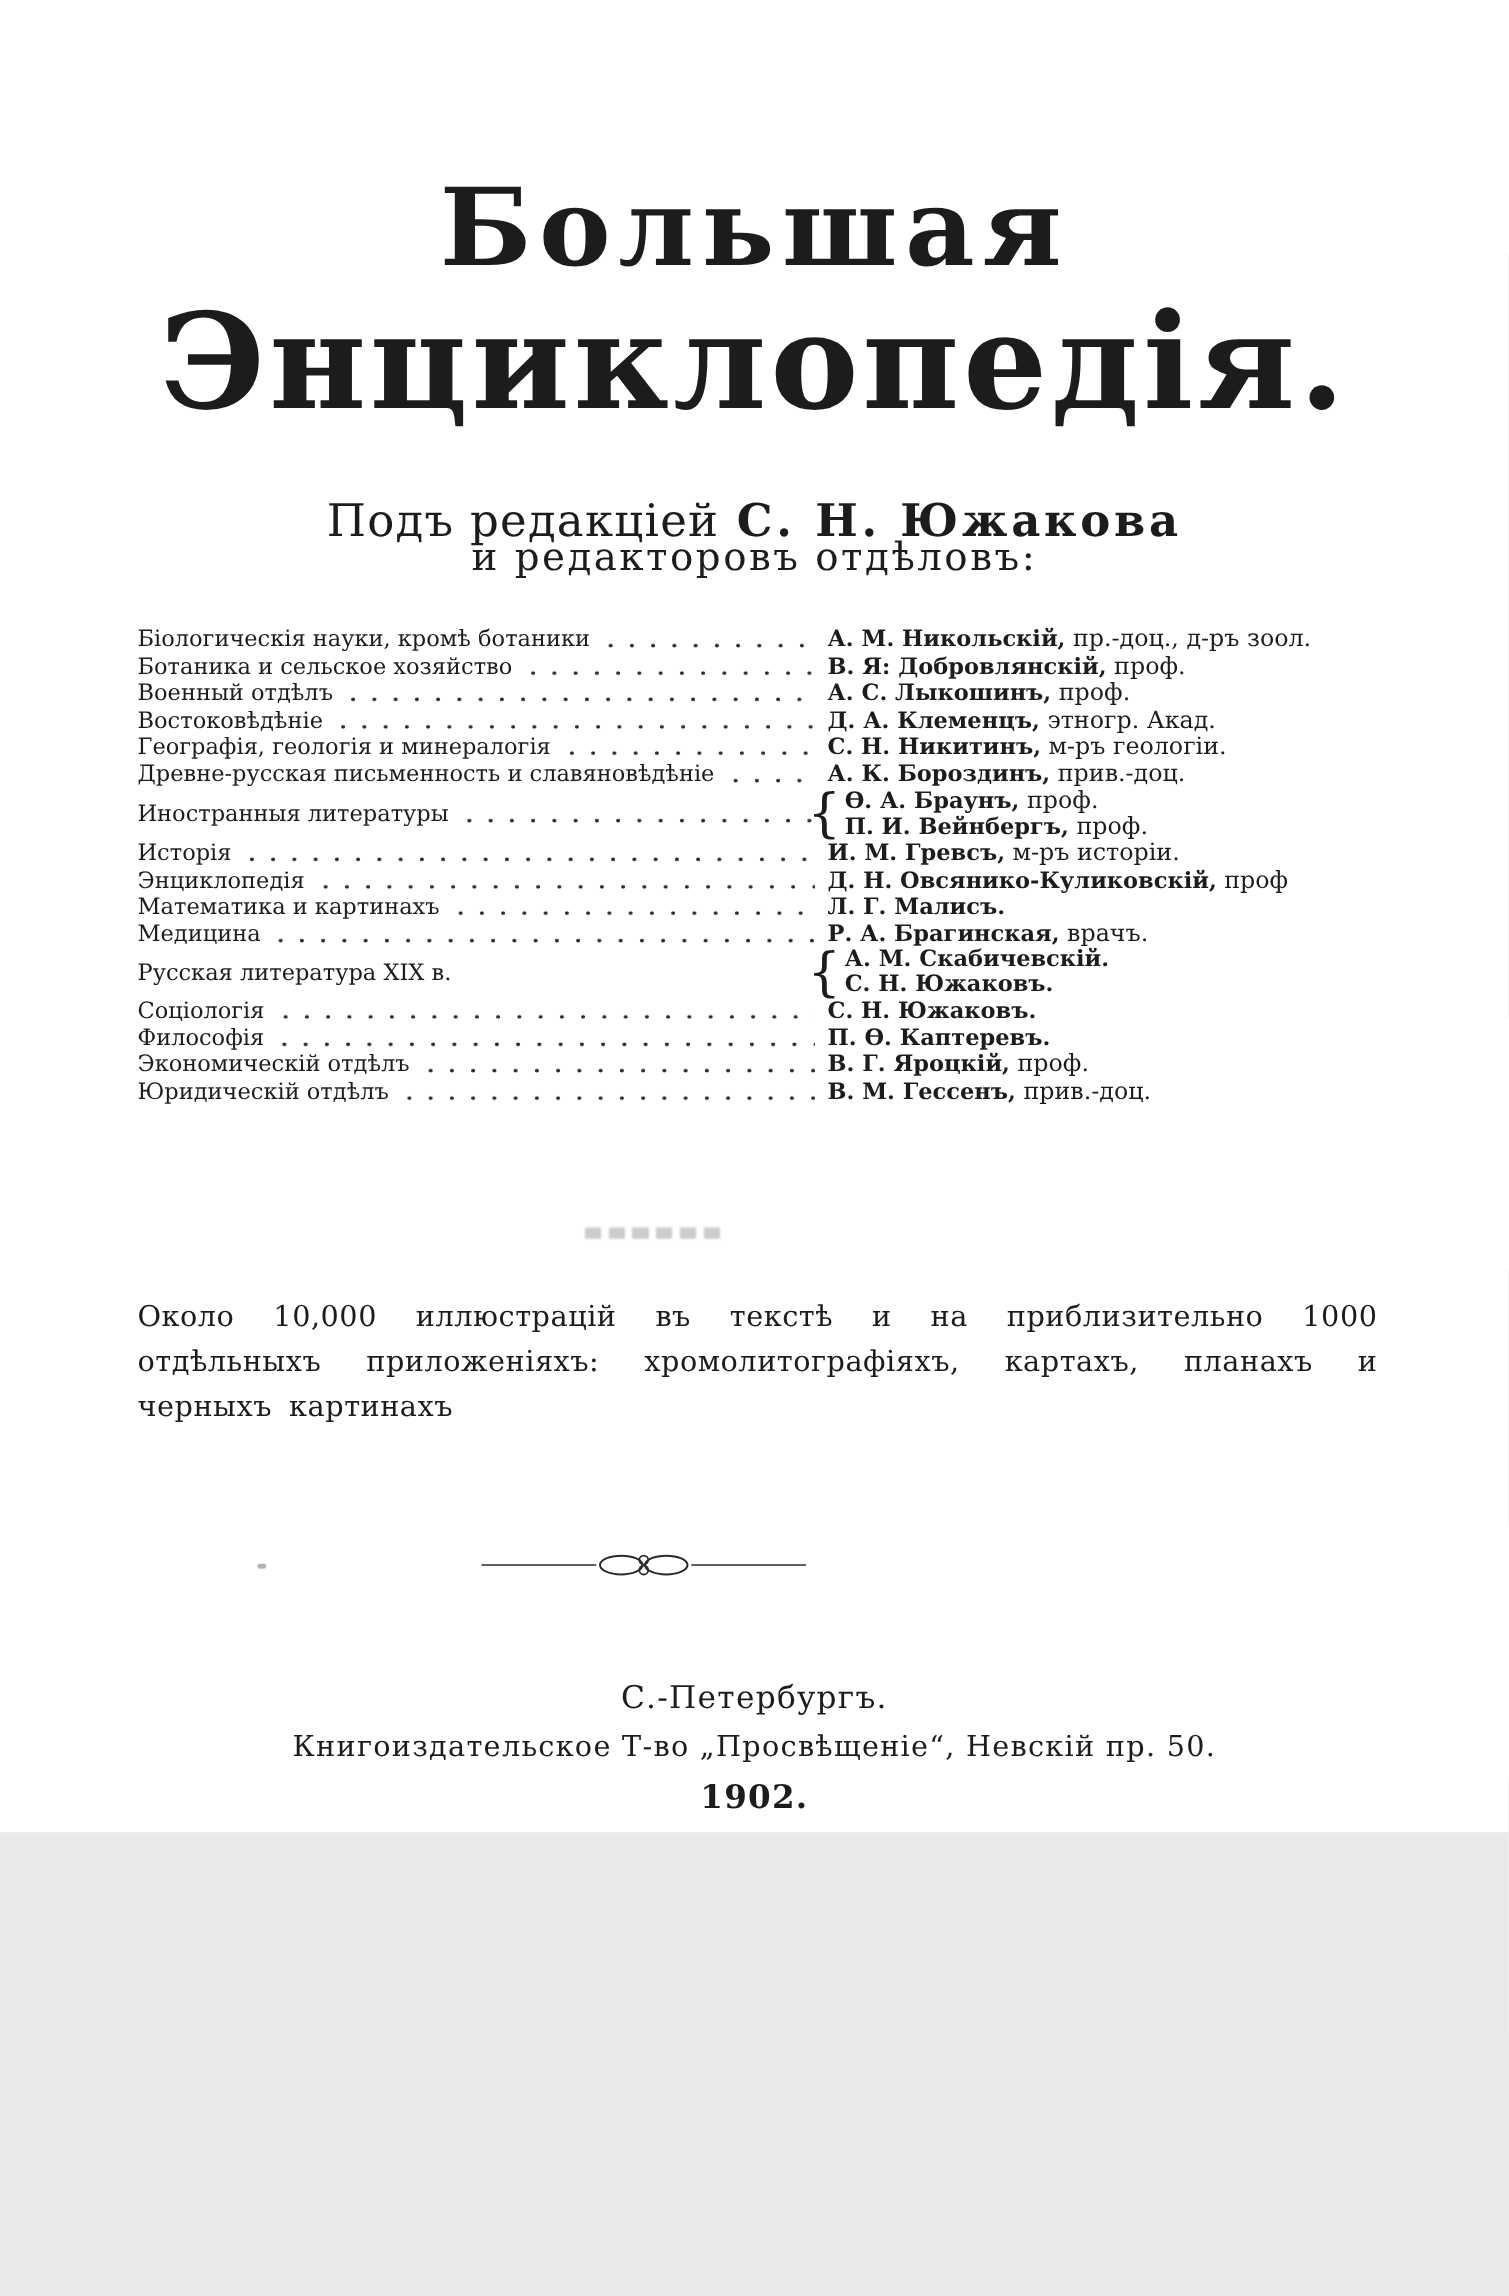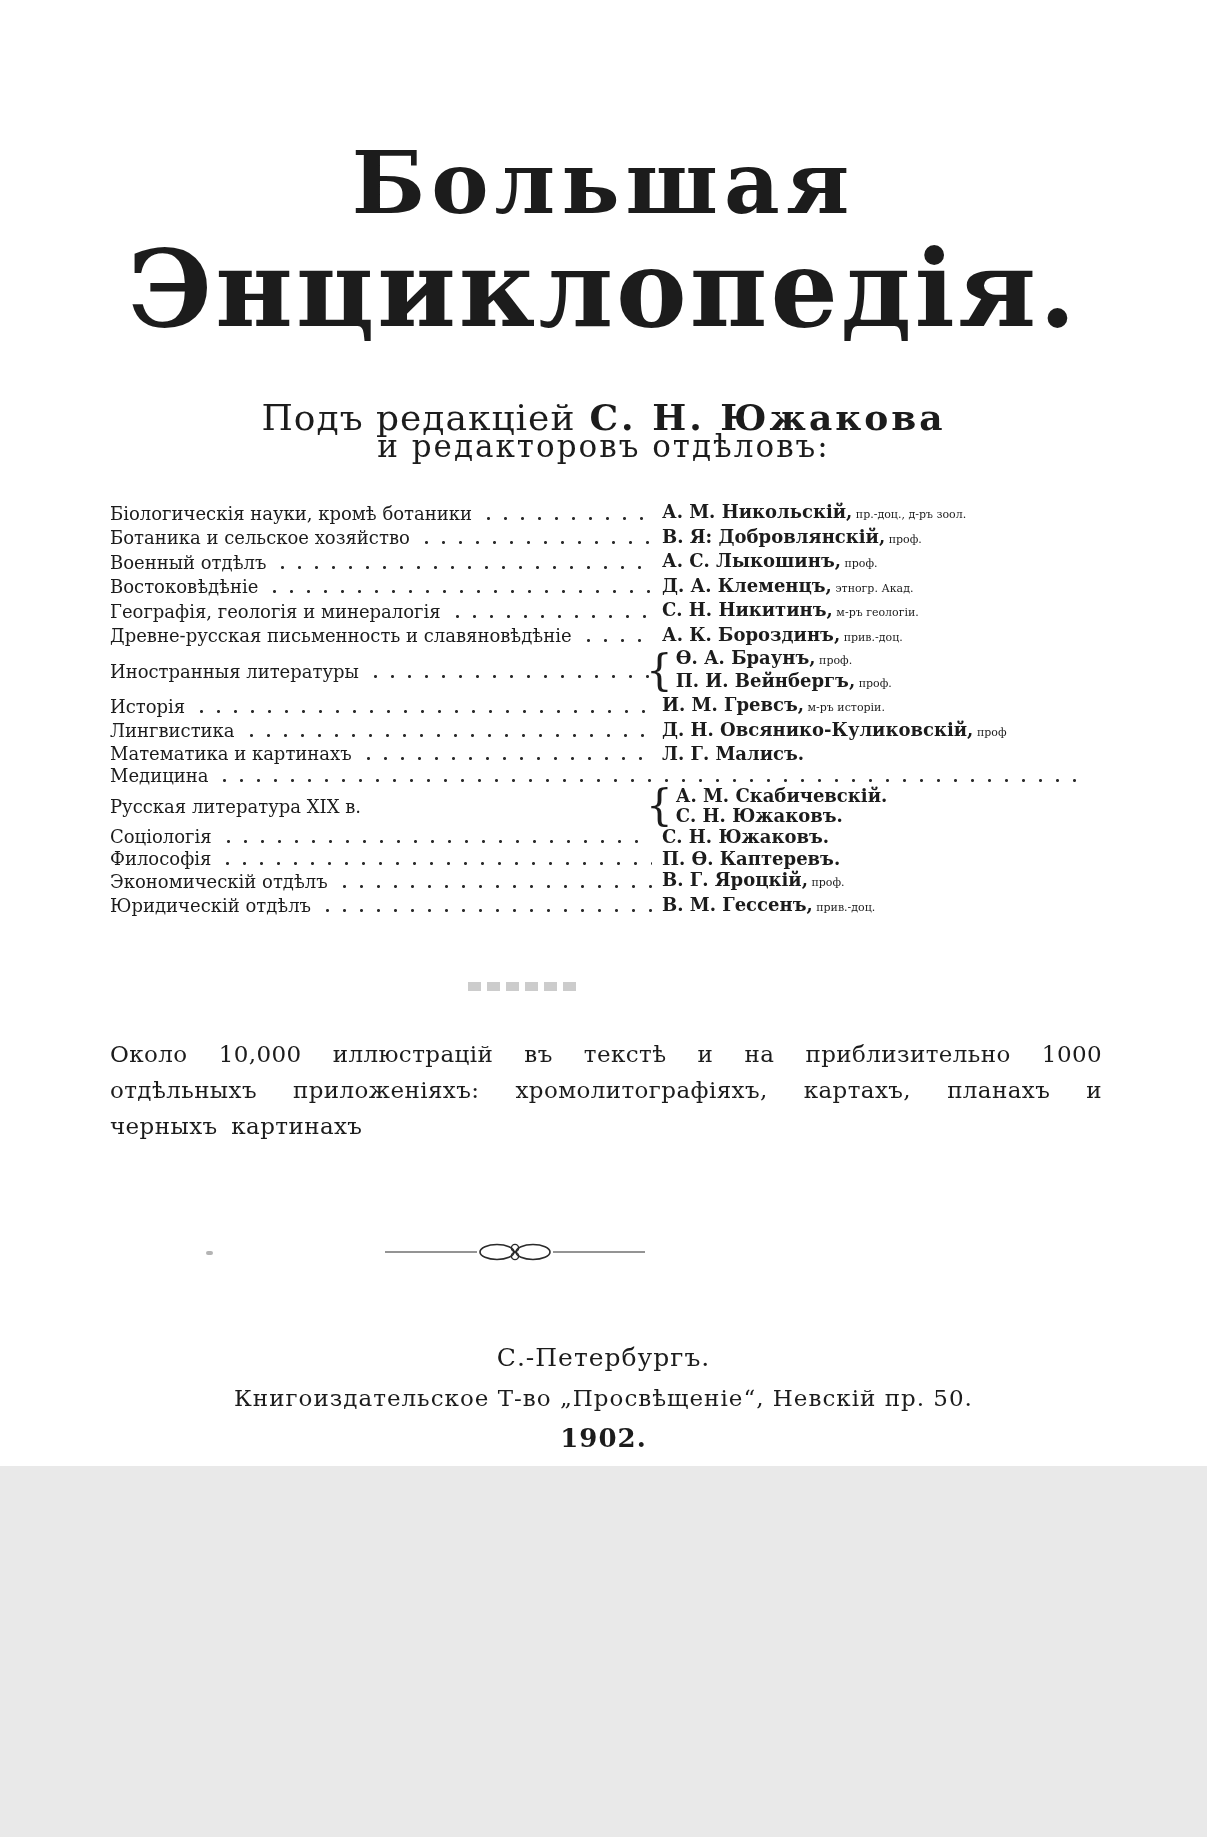--- a/index.html
+++ b/index.html
@@ -51,21 +51,21 @@
     flex: 0 0 438px; display: flex; align-items: center; font-size: 18px;
   }
   .ed-row .brace {
     font-size: 42px; line-height: 40px; font-weight: normal;
     margin-left: -16px; margin-right: 3px;
   }
   .ed-row .name-col { display: flex; flex-direction: column; }
   .ed-row .name-line { line-height: 21.5px; white-space: nowrap; }
   .ed-row.double .name-line { line-height: 20px; }
   .ed-row .nm { font-weight: bold; }
-  .ed-row .nt { font-size: 11px; text-align: right; }
+  .ed-row .nt { font-size: 19px; text-align: right; }
   .smudge {
     position: absolute; top: 982px; left: 468px; width: 110px; height: 9px;
     background: repeating-linear-gradient(90deg, #8f8f8f 0 13px, transparent 13px 19px);
     opacity: 0.45; filter: blur(0.7px);
   }
   .illustrations {
     position: absolute; top: 1036px; left: 110px; width: 992px;
     margin: 0; font-size: 23px; line-height: 36px;
     text-align: justify; word-spacing: 6px; letter-spacing: 0.4px;
   }
@@ -171,40 +171,45 @@
       <div class="ed-row">
         <span class="dept">Исторія</span>
         <span class="leader"></span>
         <span class="names">
           <span class="name-col">
             <span class="name-line"><span class="nm">И. М. Гревсъ,</span><span class="nt"> м-ръ исторіи.</span></span>
           </span>
         </span>
       </div>
       <div class="ed-row">
-        <span class="dept">Лингвистика</span>
+        <span class="dept">Энциклопедія</span>
         <span class="leader"></span>
         <span class="names">
           <span class="name-col">
             <span class="name-line"><span class="nm">Д. Н. Овсянико-Куликовскій,</span><span class="nt"> проф</span></span>
           </span>
         </span>
       </div>
       <div class="ed-row">
         <span class="dept">Математика и картинахъ</span>
         <span class="leader"></span>
         <span class="names">
           <span class="name-col">
             <span class="name-line"><span class="nm">Л. Г. Малисъ.</span></span>
           </span>
         </span>
       </div>
       <div class="ed-row">
         <span class="dept">Медицина</span>
         <span class="leader"></span>
+        <span class="names">
+          <span class="name-col">
+            <span class="name-line"><span class="nm">Р. А. Брагинская,</span><span class="nt"> врачъ.</span></span>
+          </span>
+        </span>
       </div>
       <div class="ed-row double">
         <span class="dept">Русская литература XIX в.</span>
         <span class="leader nodots"></span>
         <span class="names">
           <span class="brace">{</span>
           <span class="name-col">
             <span class="name-line"><span class="nm">А. М. Скабичевскій.</span></span>
             <span class="name-line"><span class="nm">С. Н. Южаковъ.</span></span>
           </span>

